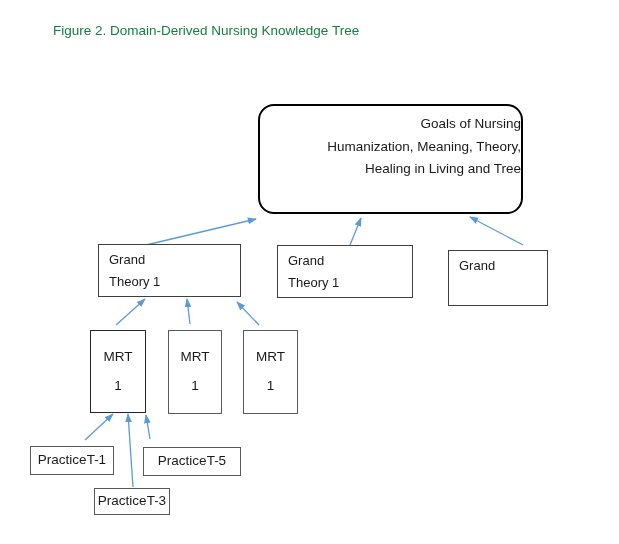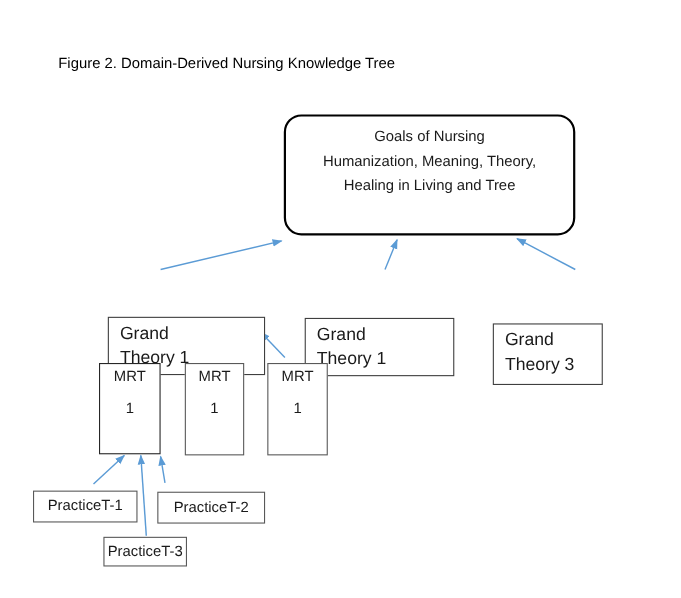--- a/index.html
+++ b/index.html
@@ -10,70 +10,68 @@
     background: #ffffff;
     font-family: "Liberation Sans", sans-serif;
     color: #1a1a1a;
     overflow: hidden;
   }
   .figure-title {
     position: absolute;
     left: 53px;
     top: 23px;
     font-size: 13.5px;
-    color: #000000;
+    color: #15803d;
     white-space: nowrap;
-    margin-top: 27px;
   }
   #edges-svg {
     position: absolute;
     left: 0; top: 0;
     width: 619px; height: 544px;
     pointer-events: none;
   }
   .node {
     position: absolute;
     box-sizing: border-box;
     background: #ffffff;
   }
   .goals {
     left: 258px; top: 104px;
     width: 265px; height: 110px;
     border: 2.3px solid #000000;
     border-radius: 16px;
-    text-align: center;
+    text-align: right;
     font-size: 13.5px;
     line-height: 22.5px;
     padding-top: 7px;
   }
   .gt {
     border: 1.5px solid #3f3f3f;
-    font-size: 16px;
+    font-size: 13px;
     line-height: 22px;
     padding: 4px 0 0 10px;
-    margin-top: 44px;
   }
   .gt1 { left: 98px;  top: 244px; width: 143px; height: 53px; }
   .gt2 { left: 277px; top: 245px; width: 136px; height: 53px; }
   .gt3 { left: 448px; top: 250px; width: 100px; height: 56px; }
   .mrt {
     text-align: center;
     font-size: 13.5px;
   }
-  .mrt .mrt-line1 { margin-top: 3px; }
+  .mrt .mrt-line1 { margin-top: 18px; }
   .mrt .mrt-line2 { margin-top: 14px; }
   .mrt1 { left: 90px;  top: 330px; width: 56px; height: 83px; border: 1.5px solid #262626; }
   .mrt2 { left: 168px; top: 330px; width: 54px; height: 84px; border: 1.5px solid #595959; }
   .mrt3 { left: 243px; top: 330px; width: 55px; height: 84px; border: 1.5px solid #595959; }
   .pt {
     border: 1.5px solid #595959;
     text-align: center;
     font-size: 13.5px;
   }
-  .pt1 { left: 30px;  top: 446px; width: 95px; height: 29px; line-height: 26px; }
+  .pt1 { left: 30px;  top: 446px; width: 84px; height: 29px; line-height: 26px; }
   .pt2 { left: 143px; top: 447px; width: 98px; height: 29px; line-height: 26px; }
   .pt3 { left: 94px;  top: 488px; width: 76px; height: 27px; line-height: 24px; }
 </style>
 </head>
 <body>
 
 <div class="canvas">
 
   <div class="figure-title">Figure 2. Domain-Derived Nursing Knowledge Tree</div>
 
@@ -105,35 +103,34 @@
     <div>Theory 1</div>
   </div>
 
   <div class="node gt gt2">
     <div>Grand</div>
     <div>Theory 1</div>
   </div>
 
   <div class="node gt gt3">
     <div>Grand</div>
-    <div>Theory 3</div>
   </div>
 
   <div class="node mrt mrt1">
     <div class="mrt-line1">MRT</div>
     <div class="mrt-line2">1</div>
   </div>
 
   <div class="node mrt mrt2">
     <div class="mrt-line1">MRT</div>
     <div class="mrt-line2">1</div>
   </div>
 
   <div class="node mrt mrt3">
     <div class="mrt-line1">MRT</div>
     <div class="mrt-line2">1</div>
   </div>
 
   <div class="node pt pt1">PracticeT-1</div>
-  <div class="node pt pt2">PracticeT-2</div>
+  <div class="node pt pt2">PracticeT-5</div>
   <div class="node pt pt3">PracticeT-3</div>
 
 </div>
 
 </body></html>

